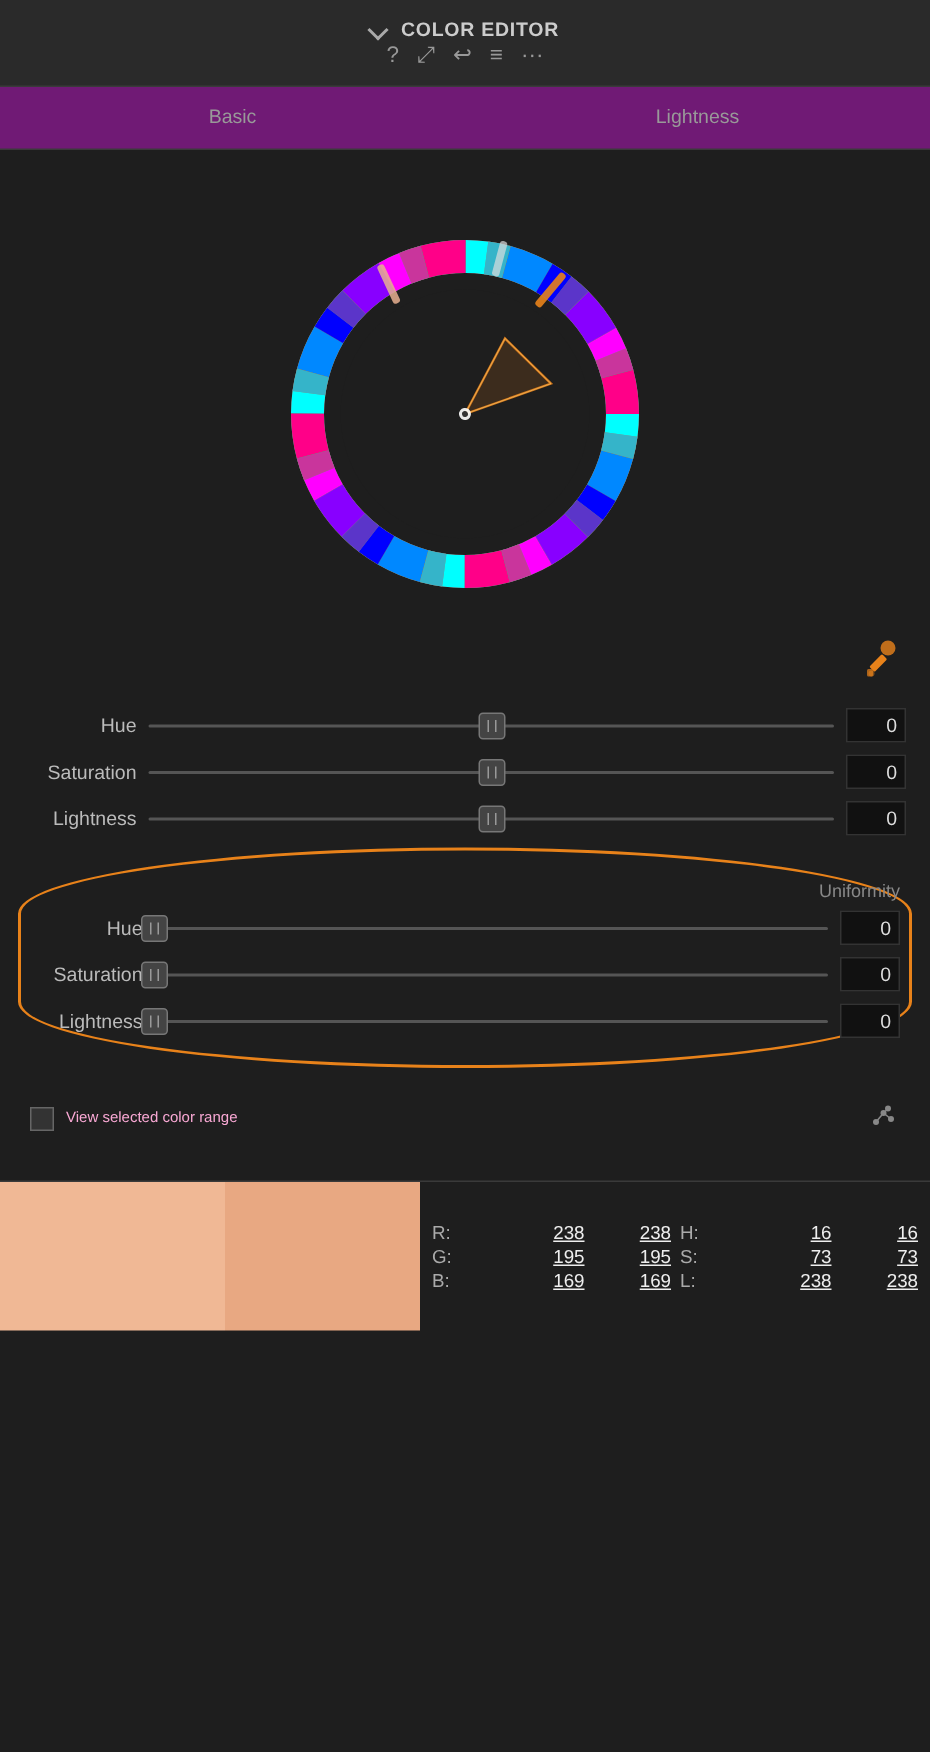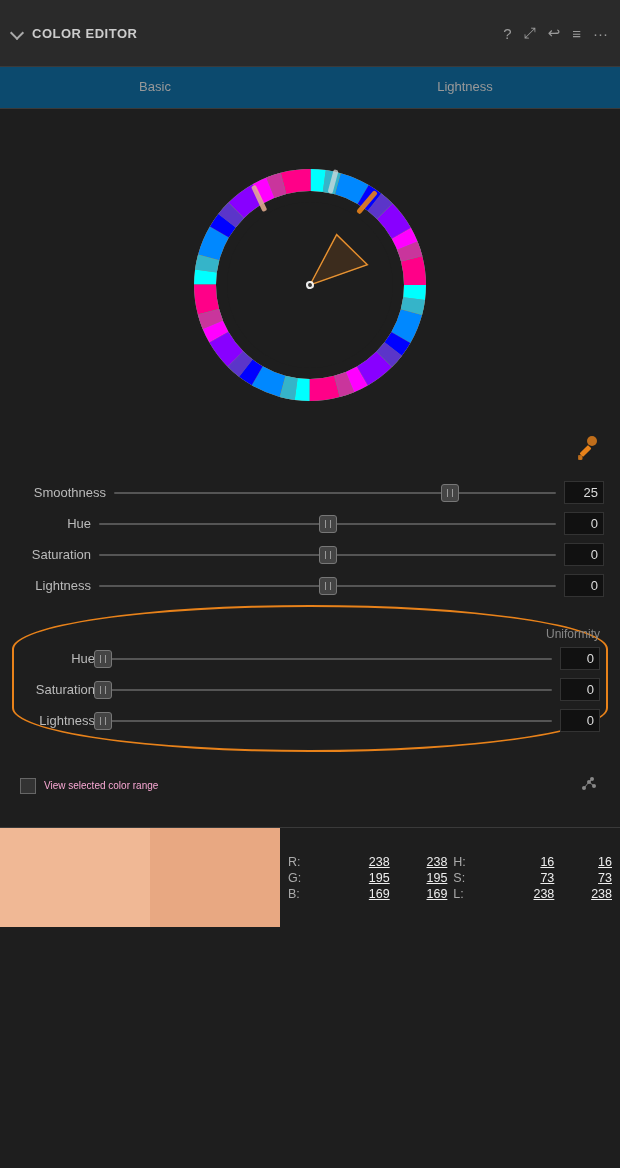--- a/index.html
+++ b/index.html
@@ -11,23 +11,24 @@
       font-family: -apple-system, BlinkMacSystemFont, 'Helvetica Neue', Arial, sans-serif;
       font-size: 13px;
       overflow-x: hidden;
     }
 
     
     .header {
       display: flex;
       align-items: center;
       justify-content: space-between;
-      padding: 24px 12px;
+      padding: 12px 12px;
       background: #2a2a2a;
       border-bottom: 1px solid #3a3a3a;
+      flex-direction: column;
     }
     .header-left {
       display: flex;
       align-items: center;
       gap: 6px;
       font-weight: 600;
       font-size: 13px;
       color: #ccc;
       text-transform: uppercase;
       letter-spacing: 0.5px;
@@ -36,21 +37,21 @@
       display: flex;
       align-items: center;
       gap: 12px;
       color: #999;
       font-size: 16px;
     }
 
     
     .tabs {
       display: flex;
-      background: #0c4a6e;
+      background: #701a75;
       border-bottom: 1px solid #3a3a3a;
     }
     .tab {
       flex: 1;
       text-align: center;
       padding: 12px 8px;
       font-size: 13px;
       cursor: pointer;
       color: #999;
       border-bottom: 2px solid transparent;
@@ -376,31 +377,20 @@
       
       <svg width="28" height="28" viewBox="0 0 28 28" fill="none">
         <circle cx="20" cy="6" r="5" fill="#e8821a" opacity="0.8"></circle>
         <rect x="11" y="10" width="5" height="12" rx="1" transform="rotate(45,13.5,16)" fill="#e8821a"></rect>
         <rect x="6" y="20" width="4" height="5" rx="1" fill="#e8821a" opacity="0.7"></rect>
         <circle cx="9" cy="23" r="2" fill="#e8821a" opacity="0.5"></circle>
       </svg>
     </span>
   </div>
 
-  <div class="slider-section">
-    <div class="slider-row smoothness-row">
-      <div class="slider-label">Smoothness</div>
-      <div class="slider-track-wrap">
-        <div class="slider-track">
-          <div class="slider-thumb" style="left: calc(76% - 9px)"></div>
-        </div>
-      </div>
-      <div class="slider-value">25</div>
-    </div>
-  </div>
 
   <div class="slider-section">
     <div class="slider-row">
       <div class="slider-label">Hue</div>
       <div class="slider-track-wrap">
         <div class="slider-track">
           <div class="slider-thumb" style="left: calc(50% - 9px)"></div>
         </div>
       </div>
       <div class="slider-value">0</div>

